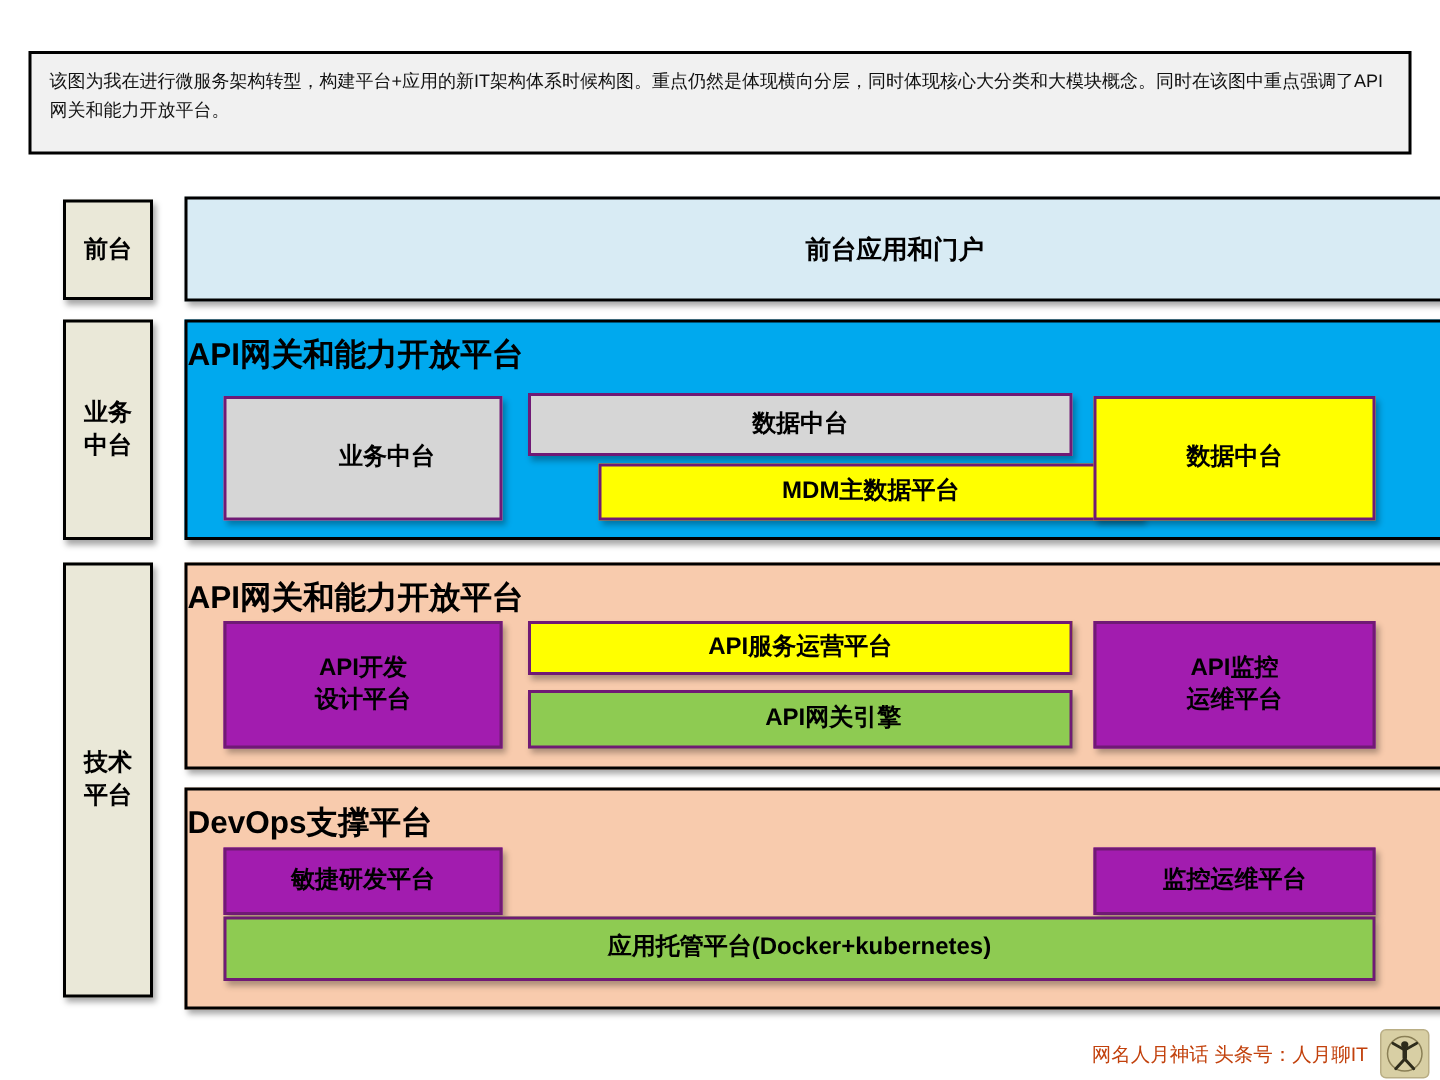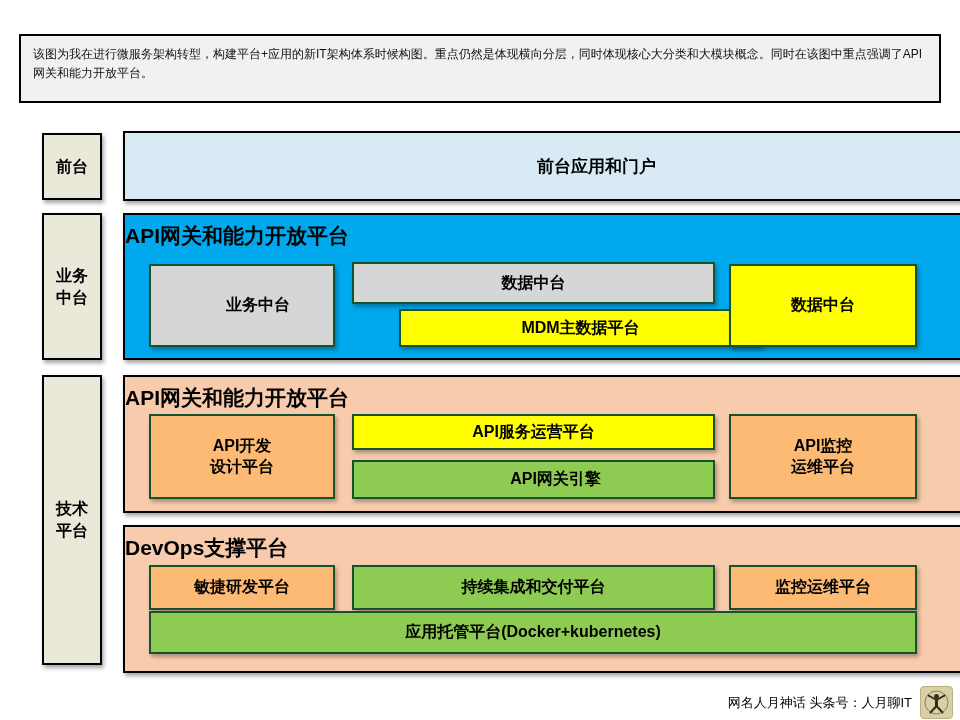--- a/index.html
+++ b/index.html
@@ -35,29 +35,29 @@
 
   .section-title{
     position:absolute;left:0;right:0;top:7px;
     font-weight:bold;font-size:21px;
   }
   #business-layer{top:213px;height:147px;background:#00a9ee;}
   #api-layer{top:375px;height:138px;background:#f8cbad;}
   #devops-layer{top:525px;height:148px;background:#f8cbad;}
 
   .inner-box{
-    position:absolute;box-sizing:border-box;border:2px solid #14532d;
+    position:absolute;box-sizing:border-box;border:2px solid #701a75;
     display:flex;align-items:center;justify-content:center;text-align:center;
     font-weight:bold;font-size:16px;line-height:1.3;
     box-shadow:2px 3px 4px rgba(0,0,0,0.3);
   }
   .fill-gray{background:#d6d6d6;}
   .fill-yellow{background:#ffff00;}
   .fill-green{background:#8ecb52;}
-  .fill-gold{background:#fdba74;}
+  .fill-gold{background:#a21caf;}
 
   
   #biz-left{left:24px;top:49px;width:186px;height:83px;padding-left:32px;}
   #biz-mid-top{left:227px;top:47px;width:363px;height:42px;}
   #biz-mid-bottom{left:227px;top:94px;width:363px;height:38px;margin-left:47px;}
   #biz-right{left:604px;top:49px;width:188px;height:83px;}
 
   
   #api-left{left:24px;top:37px;width:186px;height:85px;}
   #api-mid-top{left:227px;top:37px;width:363px;height:36px;}
@@ -65,21 +65,21 @@
   #api-right{left:604px;top:37px;width:188px;height:85px;}
 
   
   #devops-left{left:24px;top:38px;width:186px;height:45px;}
   #devops-mid{left:227px;top:38px;width:363px;height:45px;}
   #devops-right{left:604px;top:38px;width:188px;height:45px;}
   #devops-bottom{left:24px;top:84px;width:768px;height:43px;}
 
   
   #watermark{
-    position:absolute;right:48px;top:694px;font-size:13px;color:#000000;
+    position:absolute;right:48px;top:694px;font-size:13px;color:#c2410c;
   }
   #avatar{
     position:absolute;right:7px;top:686px;width:31px;height:31px;
     background:#d8cfa4;border-radius:4px;border:1px solid #b9ae85;
     display:flex;align-items:center;justify-content:center;
   }
 </style>
 </head>
 <body>
 
@@ -109,21 +109,20 @@
 设计平台</div>
   <div id="api-mid-top" class="inner-box fill-yellow">API服务运营平台</div>
   <div id="api-mid-bottom" class="inner-box fill-green">API网关引擎</div>
   <div id="api-right" class="inner-box fill-gold pre">API监控
 运维平台</div>
 </div>
 
 <div id="devops-layer" class="abs bordered shadow layer">
   <div class="section-title">DevOps支撑平台</div>
   <div id="devops-left" class="inner-box fill-gold">敏捷研发平台</div>
-  <div id="devops-mid" class="inner-box fill-green">持续集成和交付平台</div>
   <div id="devops-right" class="inner-box fill-gold">监控运维平台</div>
   <div id="devops-bottom" class="inner-box fill-green">应用托管平台(Docker+kubernetes)</div>
 </div>
 
 <div id="watermark">网名人月神话 头条号：人月聊IT</div>
 <div id="avatar">
   <svg width="25" height="25" viewBox="0 0 25 25">
     <circle cx="12.5" cy="12.5" r="11.5" fill="none" stroke="#8a7f56" stroke-width="1"></circle>
     <circle cx="12.5" cy="6.5" r="2.4" fill="#2e2c1c"></circle>
     <rect x="11" y="8.5" width="3" height="8" rx="1.2" fill="#2e2c1c"></rect>

